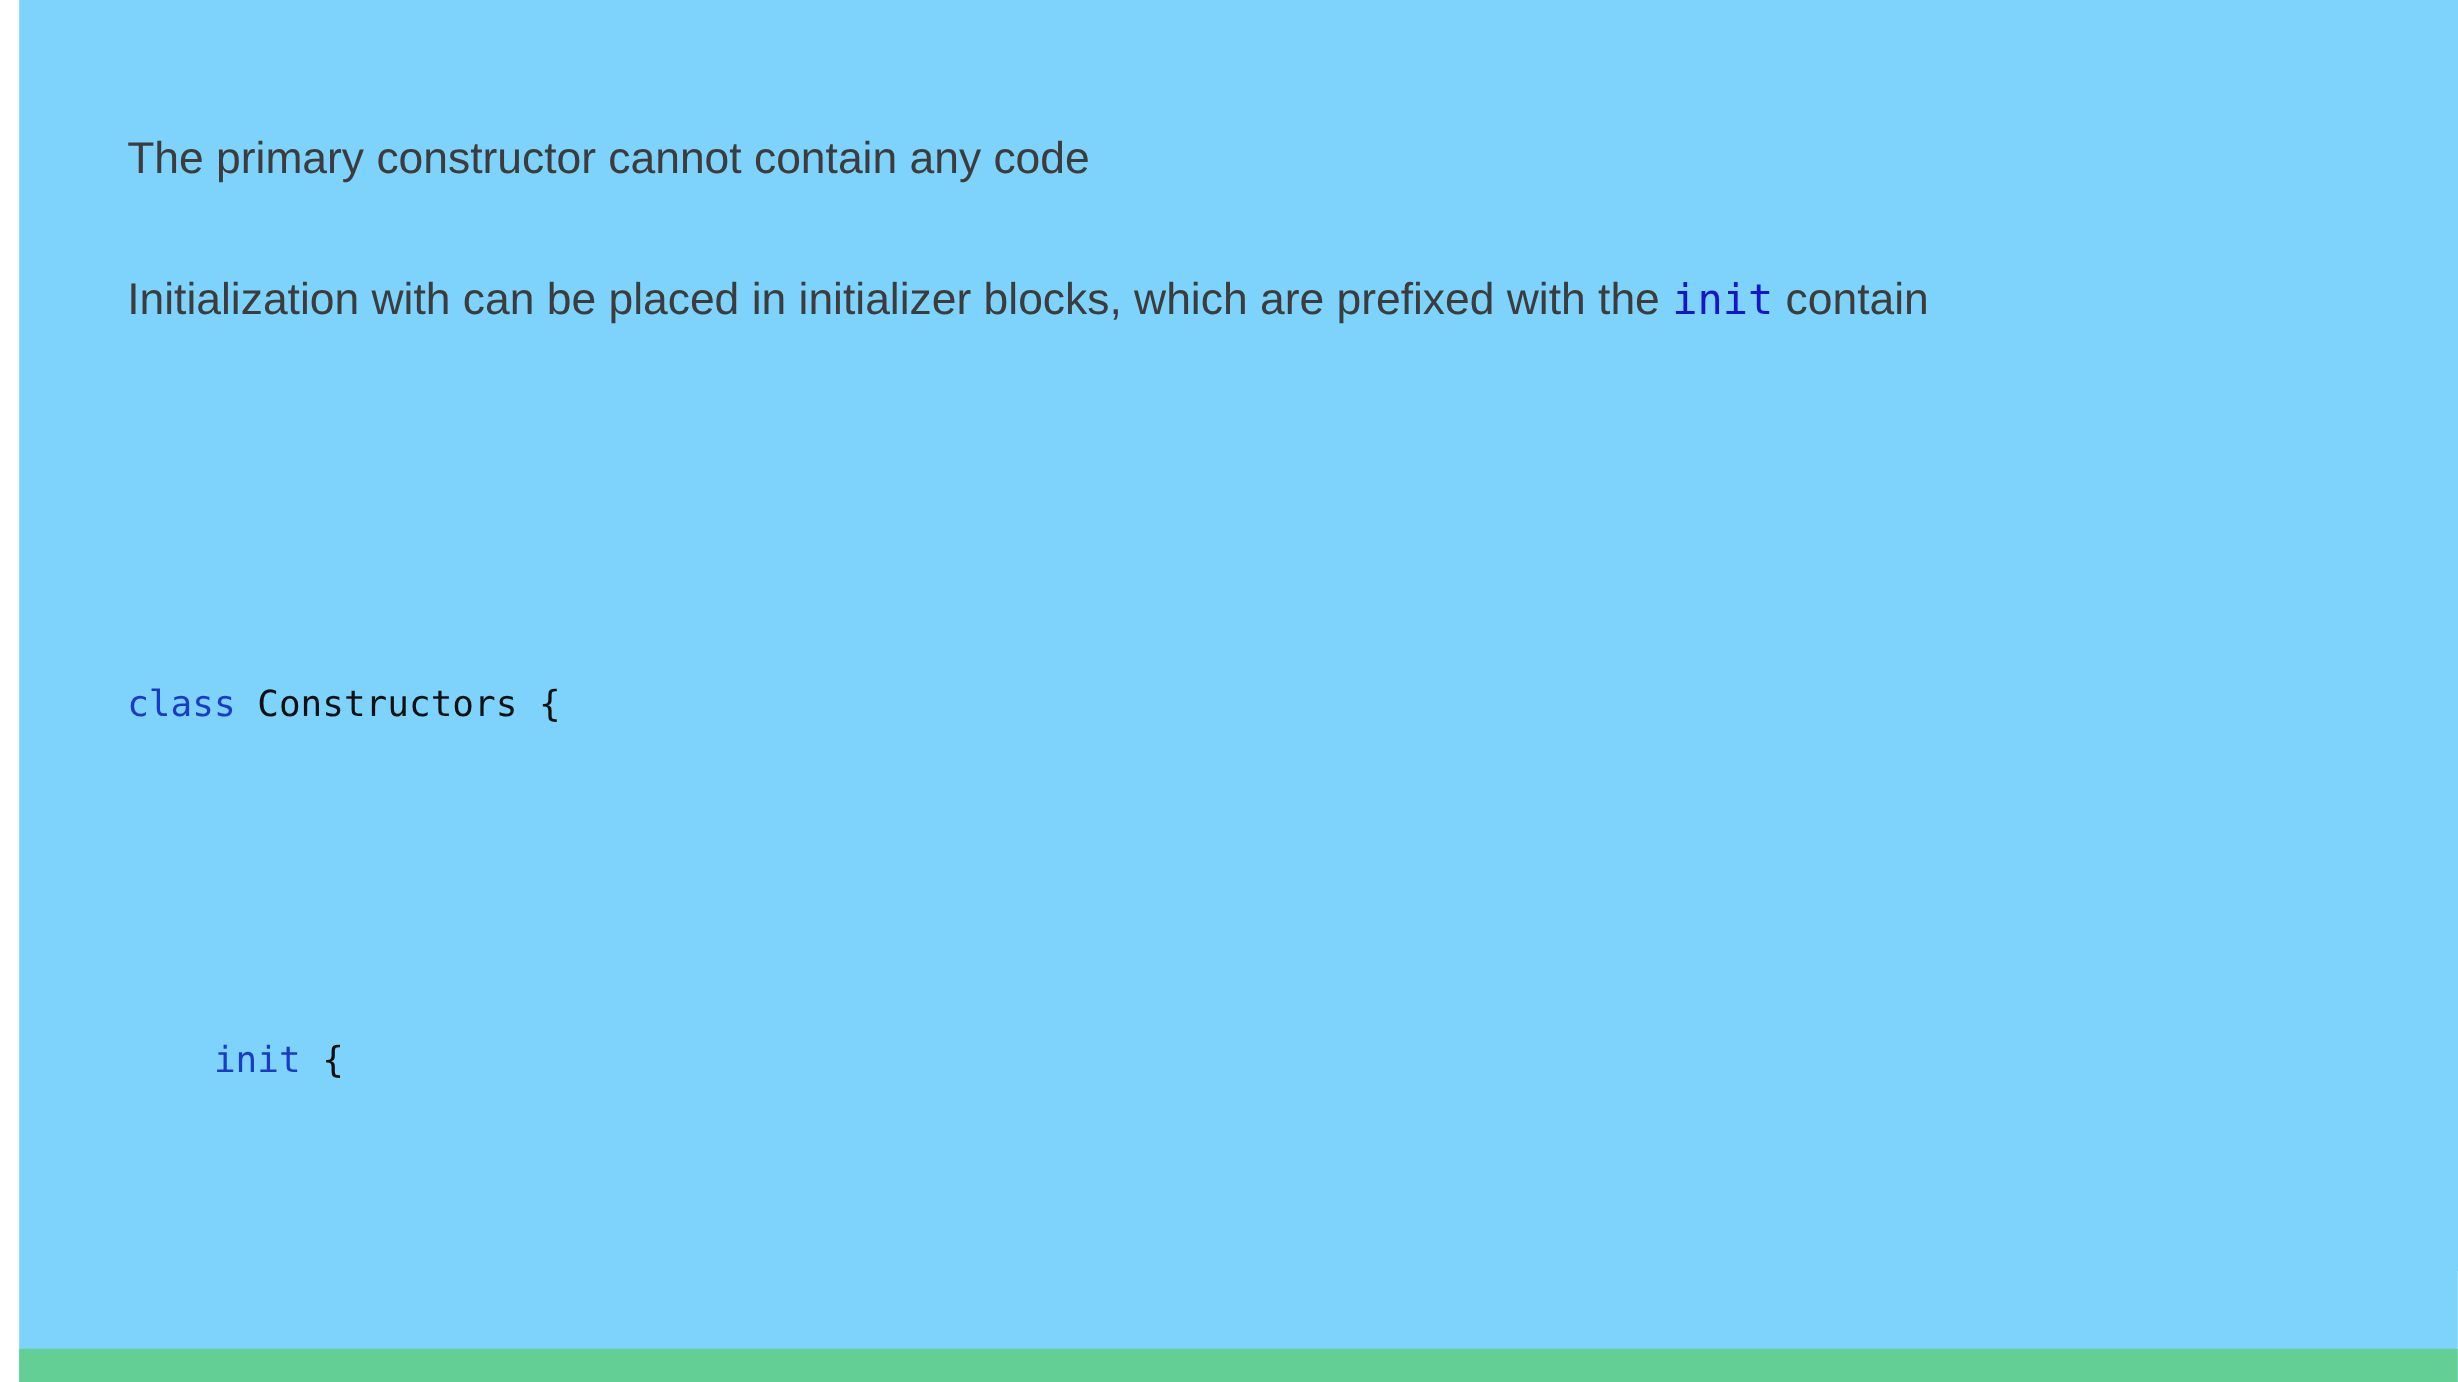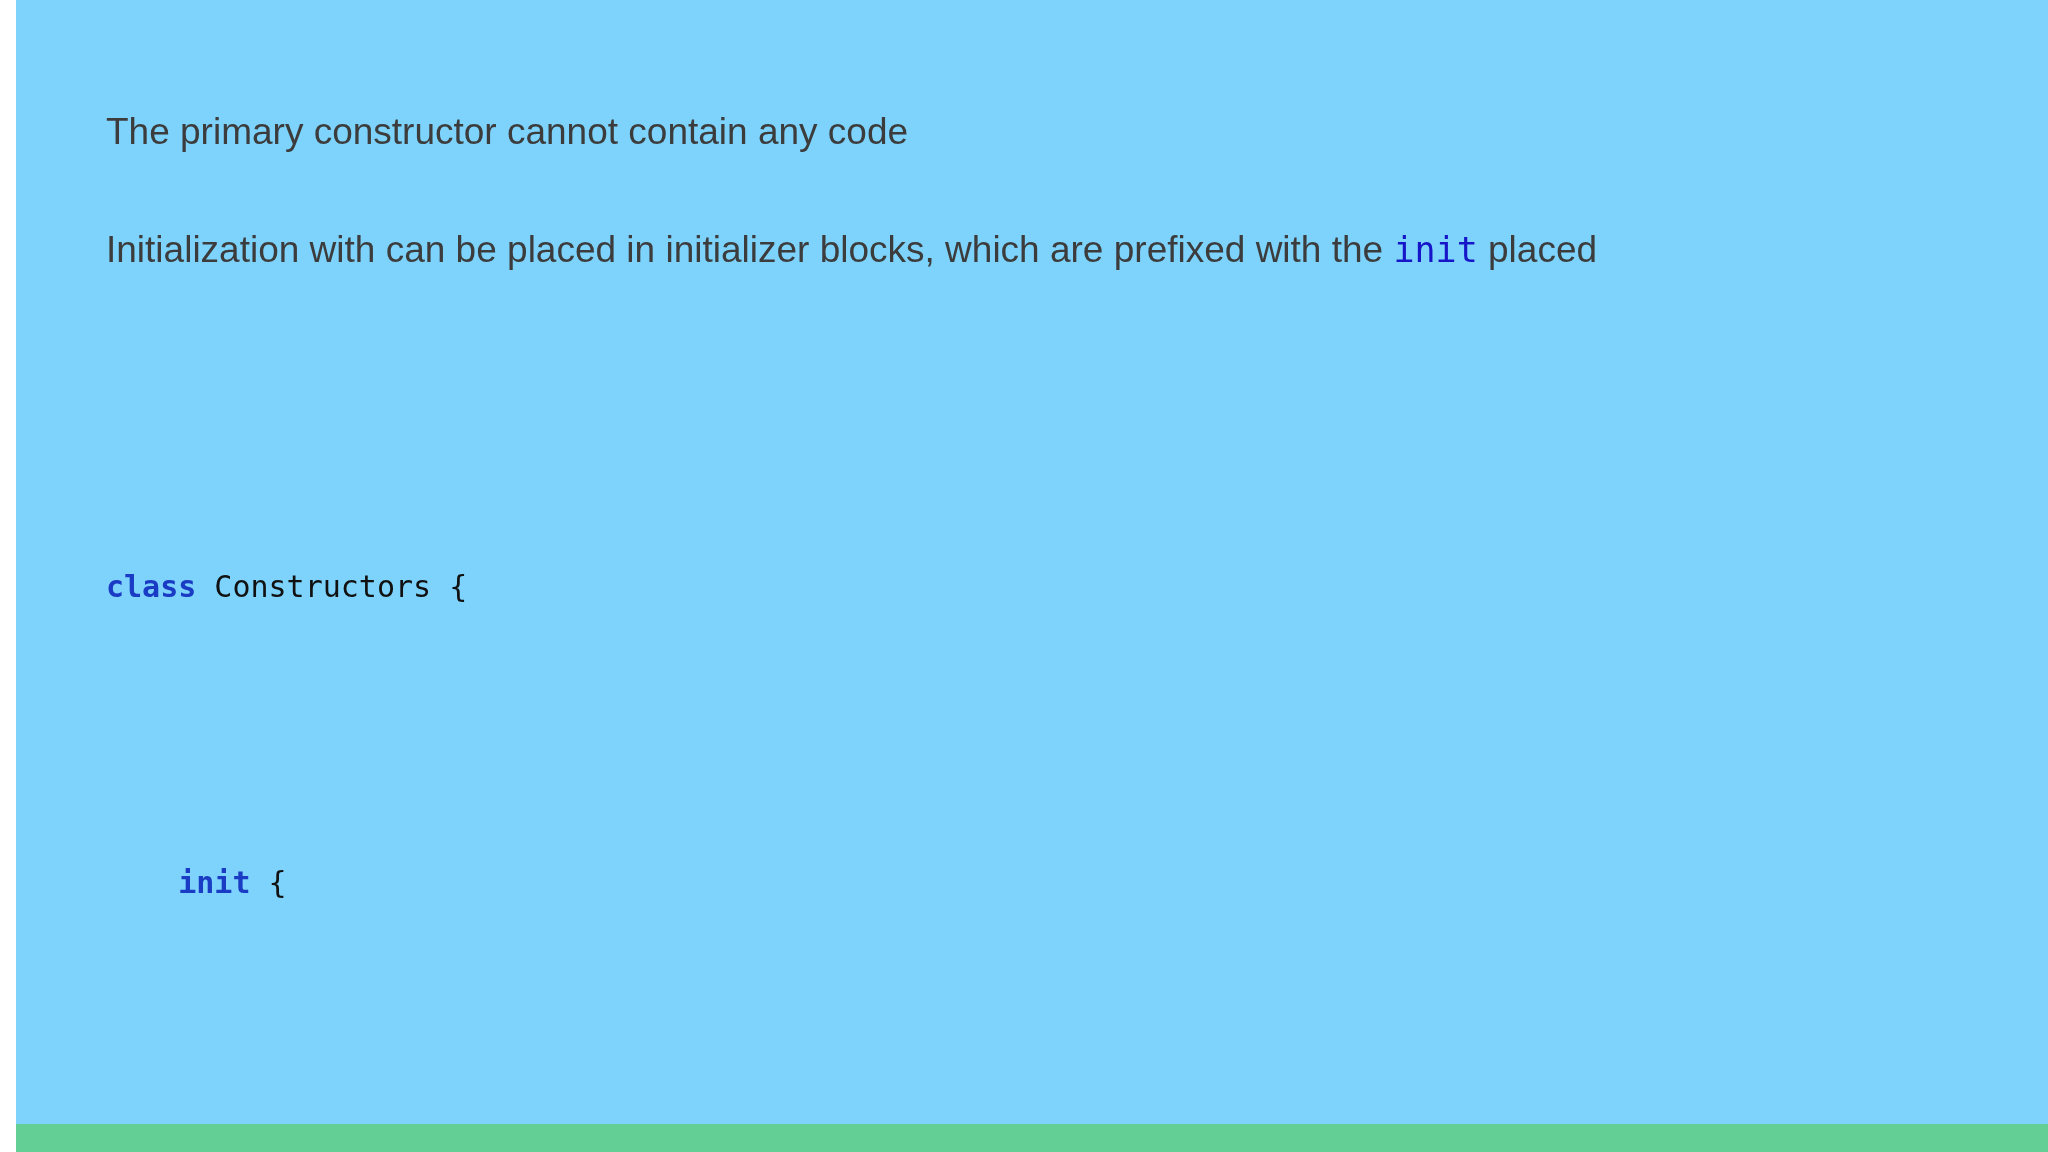--- a/index.html
+++ b/index.html
@@ -68,42 +68,41 @@
     white-space: pre;
     font-family: "DejaVu Sans Mono", "Liberation Mono", monospace;
     font-size: 30px;
     line-height: 74px;
     color: #111111;
     height: 74px;
   }
 
   .kw {
     color: #1a3bc4;
-    font-weight: bold;
   }
 
   .footer-bar {
     position: absolute;
     left: 0;
     bottom: 0;
     width: 2048px;
     height: 28px;
     background: #63cf95;
   }
 </style>
 </head>
 <body>
 
 <div class="slide">
 
   <div class="content">
 
     <p class="para para-1">The primary constructor cannot contain any code</p>
 
-    <p class="para para-2"><span>Initialization with can be placed in initializer blocks, which are prefixed with the </span><span class="kw-inline">init</span><span> placed</span></p>
+    <p class="para para-2"><span>Initialization with can be placed in initializer blocks, which are prefixed with the </span><span class="kw-inline">init</span><span> contain</span></p>
 
     <div class="code-block">
 
       <div class="code-line"><span class="kw">class</span><span> Constructors {</span></div>
 
       <div class="code-line"><span>    </span><span class="kw">init</span><span> {</span></div>
 
       <div class="code-line">        println("Init block")</div>
 
       

